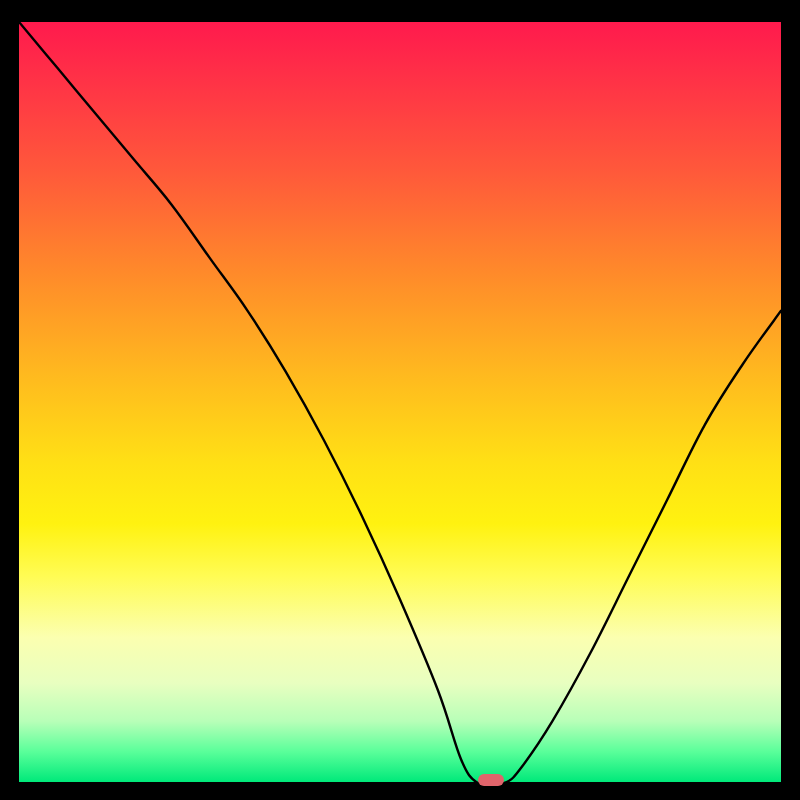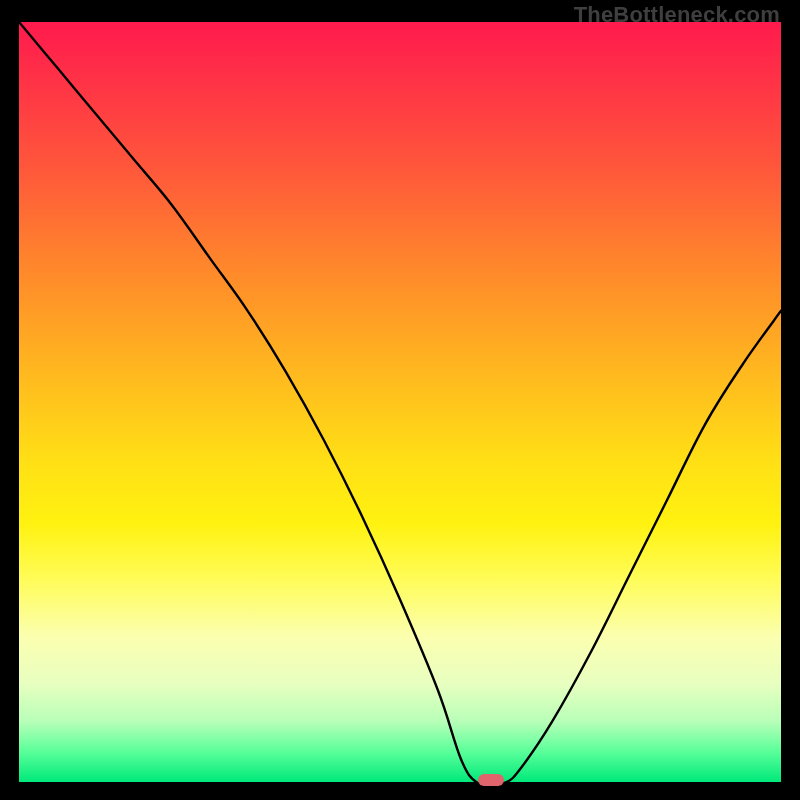--- a/index.html
+++ b/index.html
@@ -69,14 +69,13 @@
 </head>
 <body>
 
 <div class="frame">
   <div class="plot">
     <svg class="curve" viewBox="0 0 762 760" preserveAspectRatio="none">
       <path d="M 0.0 0.0 C 6.9 8.2, 24.4 29.2, 38.1 45.6 C 51.8 62.0, 62.5 74.8, 76.2 91.2 C 89.9 107.6, 100.6 120.4, 114.3 136.8 C 128.0 153.2, 138.7 164.6, 152.4 182.4 C 166.1 200.2, 176.8 216.4, 190.5 235.6 C 204.2 254.8, 214.9 268.3, 228.6 288.8 C 242.3 309.3, 253.0 326.3, 266.7 349.6 C 280.4 372.9, 291.1 392.0, 304.8 418.0 C 318.5 444.0, 329.2 465.3, 342.9 494.0 C 356.6 522.7, 367.3 546.1, 381.0 577.6 C 394.7 609.1, 408.1 640.1, 419.1 668.8 C 430.1 697.5, 435.1 720.8, 442.0 737.2 C 448.8 753.6, 451.7 755.9, 457.2 760.0 C 462.7 764.1, 467.0 760.0, 472.4 760.0 C 477.9 760.0, 482.2 762.7, 487.7 760.0 C 493.2 757.3, 494.7 755.7, 502.9 744.8 C 511.1 733.9, 521.1 719.7, 533.4 699.2 C 545.7 678.7, 557.8 656.8, 571.5 630.8 C 585.2 604.8, 595.9 582.2, 609.6 554.8 C 623.3 527.4, 634.0 506.2, 647.7 478.8 C 661.4 451.4, 672.1 427.4, 685.8 402.8 C 699.5 378.2, 710.2 362.5, 723.9 342.0 C 737.6 321.5, 755.1 298.4, 762.0 288.8" fill="none" stroke="#000" stroke-width="2.4" stroke-linejoin="round" stroke-linecap="round"></path>
     </svg>
     <div class="marker" style="left: 459.44px; top: 752px; background: rgb(224, 100, 107);"></div>
   </div>
-  <div class="watermark">TheBottleneck.com</div>
 </div>
 
 </body></html>

